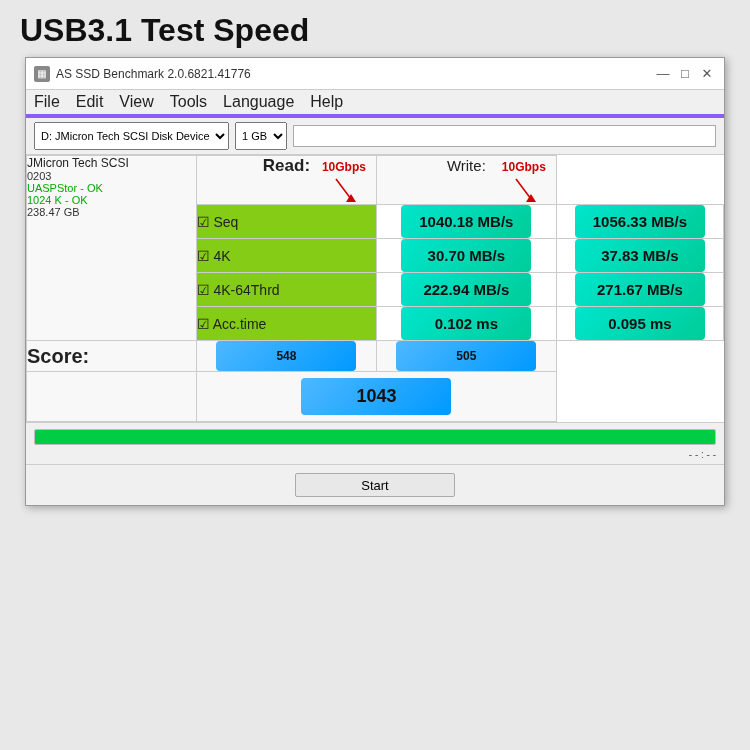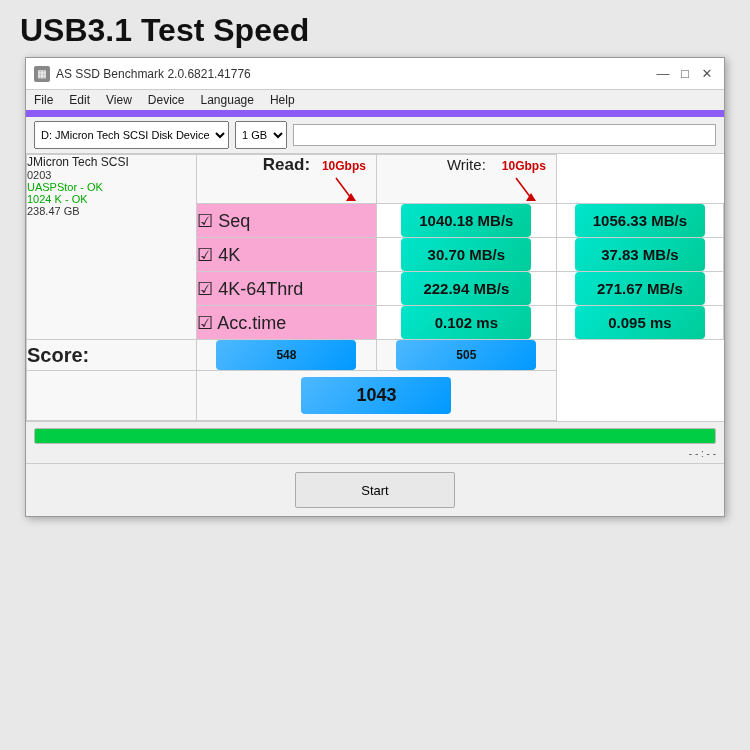--- a/index.html
+++ b/index.html
@@ -72,22 +72,22 @@
       font-size: 13px;
       color: #555;
       display: flex; align-items: center; justify-content: center;
     }
 
     .menubar {
       background: #f0f0f0;
       display: flex;
       gap: 16px;
       padding: 3px 8px;
-      font-size: 12px;
-      border-bottom: 7px solid #8b5cf6;
+      font-size: 16px;
+      border-bottom: 4px solid #8b5cf6;
     }
 
     .menubar span {
       cursor: pointer;
       color: #222;
     }
 
     .toolbar {
       display: flex;
       align-items: center;
@@ -194,23 +194,23 @@
     .result-value.score-total {
       background: linear-gradient(135deg, #4db8ff, #0099ff);
       color: #111;
       font-size: 18px;
       font-weight: bold;
       min-width: 150px;
     }
 
     .row-label {
       padding: 8px 10px;
-      font-size: 18px;
+      font-size: 14px;
       color: #222;
-      background: #f9a8d4;
+      background: #84cc16;
     }
 
     .score-row td {
       background: #f8f8f8;
     }
 
     .score-label {
       font-size: 20px;
       font-weight: bold;
       color: #222;
@@ -255,21 +255,21 @@
       display: flex;
       justify-content: center;
       gap: 40px;
       padding: 8px;
       background: #f0f0f0;
       border-top: 1px solid #ccc;
     }
 
     .btn {
       width: 160px;
-      height: 36px;
+      height: 24px;
       font-size: 13px;
       border: 1px solid #aaa;
       background: #e8e8e8;
       cursor: pointer;
       border-radius: 2px;
     }
 
     .btn.disabled {
       color: #aaa;
       cursor: default;
@@ -298,21 +298,21 @@
       <button class="titlebar-btn">—</button>
       <button class="titlebar-btn">□</button>
       <button class="titlebar-btn">✕</button>
     </div>
   </div>
 
   <div class="menubar">
     <span>File</span>
     <span>Edit</span>
     <span>View</span>
-    <span>Device</span>
+    <span>Tools</span>
     <span>Language</span>
     <span>Help</span>
   </div>
 
   <div class="toolbar">
     <select>
       <option>D: JMicron Tech SCSI Disk Device</option>
     </select>
     <select>
       <option>1 GB</option>

